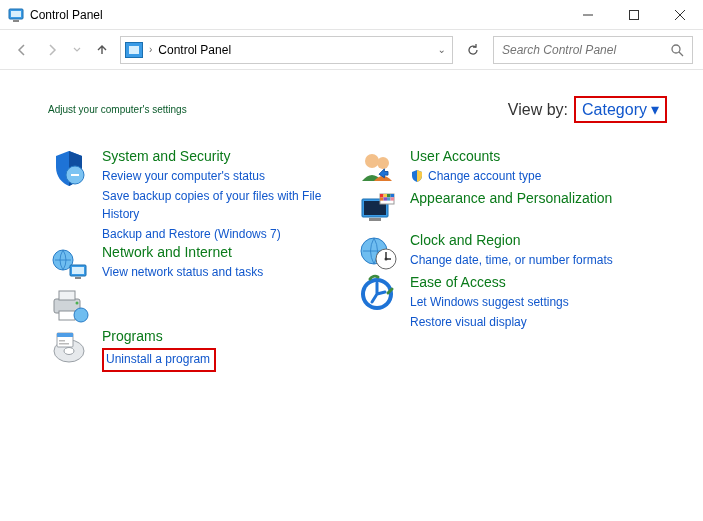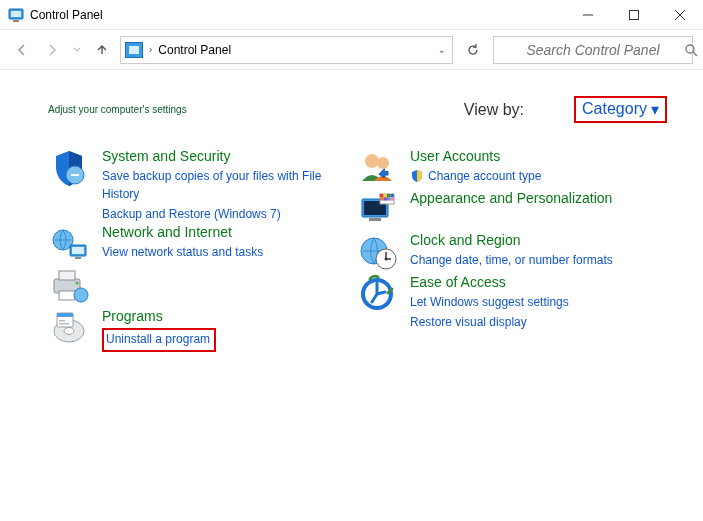--- a/index.html
+++ b/index.html
@@ -44,29 +44,29 @@
   .addr .crumb-icon::after {
     content:""; position:absolute; inset:3px; background:#d7effd;
   }
   .addr .sep { color:#666; font-size:10px; }
   .addr .crumb-text { font-size:12px; color:#000; }
   .addr .drop { position:absolute; right:6px; color:#666; font-size:10px;}
   .refresh { width:28px; height:28px; display:flex; align-items:center; justify-content:center; border:1px solid transparent; color:#555;}
   .search {
     width:200px; height:28px; border:1px solid #ccc; display:flex; align-items:center; padding:0 8px;
   }
-  .search input { border:none; outline:none; flex:1; font-size:14px; color:#666; font-style:italic; background:transparent;text-align:center;}
+  .search input { border:none; outline:none; flex:1; font-size:12px; color:#666; font-style:italic; background:transparent;}
   .search .sicon { color:#777; }
   .content { padding: 26px 36px 0 48px; }
   .headrow { display:flex; align-items:center; margin-bottom:24px;}
   .headrow h1 { font-size:10px; font-weight:400; color:#0a5a2a; }
   .viewby { margin-left:auto; font-size:16px; color:#333; display:flex; align-items:center; gap:6px;}
   .viewby .catbox {
-    border:2px solid #d80000; padding:2px 6px; display:flex; align-items:flex-start; gap:4px;
-    color:#1157cc; cursor:pointer;margin-left:44px;
+    border:2px solid #d80000; padding:2px 6px; display:flex; align-items:center; gap:4px;
+    color:#1157cc; cursor:pointer;
   }
   .cols { display:flex; gap:28px; }
   .col { flex:0 0 280px; display:flex; flex-direction:column; }
   .col.right { flex:0 0 260px;}
   .cat { display:flex; gap:12px; }
   .cat .caticon { width:42px; height:42px; flex-shrink:0; }
   .cat .catbody { display:flex; flex-direction:column; gap:2px; }
   .cat h2 { font-size:14px; font-weight:400; color:#0a7a1a; line-height:1.3; }
   .cat a.link { font-size:12px; color:#1157cc; text-decoration:none; line-height:1.5; cursor:pointer;}
   .redbox { border:2px solid #d80000; display:inline-block; padding:0 4px 2px 2px; margin-top:1px;}
@@ -168,20 +168,21 @@
         <div class="caticon">
           <svg width="42" height="42" viewBox="0 0 42 42">
             <path d="M21 4 L34 9 V20 C34 30 28 36 21 39 C14 36 8 30 8 20 V9 Z" fill="#1e73d6"></path>
             <path d="M21 4 V39 C28 36 34 30 34 20 V9 Z" fill="#0f4ea0"></path>
             <circle cx="27" cy="28" r="9" fill="#7cc3f2" stroke="#2a7dc7"></circle>
             <rect x="23" y="27" width="8" height="2" fill="#fff"></rect>
           </svg>
         </div>
         <div class="catbody">
           <h2>System and Security</h2>
+          <a class="link">Review your computer's status</a>
           <a class="link">Save backup copies of your files with File History</a>
           <a class="link">Backup and Restore (Windows 7)</a>
         </div>
       </div>
 
       <div class="cat">
         <div class="caticon">
           <svg width="42" height="42" viewBox="0 0 42 42">
             <circle cx="15" cy="17" r="10" fill="#6fbdf0" stroke="#2a7dc7"></circle>
             <path d="M7 17 h16 M15 7 q6 10 0 20 M15 7 q-6 10 0 20" fill="none" stroke="#2a7dc7" stroke-width="0.8"></path>

